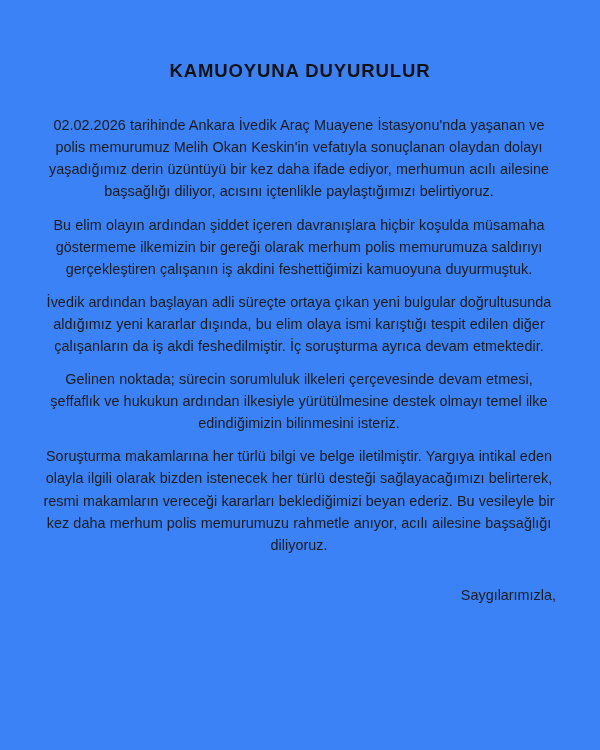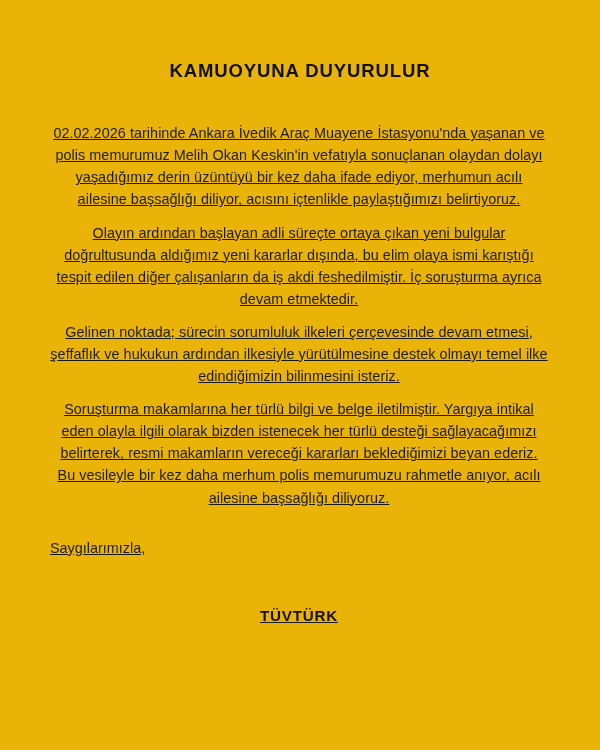--- a/index.html
+++ b/index.html
@@ -14,58 +14,57 @@
     font-family: "Liberation Sans", "DejaVu Sans", sans-serif;
     color: #1a1a1a;
     overflow: hidden;
   }
 
   .statement-sheet {
     width: 600px;
     height: 750px;
     box-sizing: border-box;
     padding: 0;
-    background: #eab308;
+    background: #3b82f6;
     position: relative;
   }
 
   .statement-title {
     text-align: center;
     font-size: 18.5px;
     font-weight: bold;
     letter-spacing: 0.9px;
     color: #111111;
     margin: 0;
     padding-top: 59px;
     line-height: 1.25;
   }
 
   .statement-body {
-    margin: 16px;
+    margin: 8px;
     padding: 0 36px 0 34px;
     padding-top: 24px;
-    text-decoration: underline;
   }
 
   .statement-paragraph {
     text-align: center;
     font-size: 14.4px;
     line-height: 22.1px;
     color: #1c1c1c;
     margin: 0 0 11px 0;
     letter-spacing: 0.04px;
     word-spacing: 0.1px;
   }
 
   .statement-paragraph:last-child {
     margin-bottom: 0;
   }
 
   .closing-line {
-    text-align: left;
+    text-align: right;
     font-size: 14.4px;
     line-height: 22.1px;
     color: #1c1c1c;
     margin: 0;
     padding-top: 17px;
   }
 
   .signature-line {
     text-align: center;
     font-size: 15.2px;
@@ -81,25 +80,25 @@
 
 <div class="statement-sheet">
 
   <h1 class="statement-title">KAMUOYUNA DUYURULUR</h1>
 
   <div class="statement-body">
 
     <p class="statement-paragraph">02.02.2026 tarihinde Ankara İvedik Araç Muayene İstasyonu'nda yaşanan ve polis memurumuz Melih Okan Keskin'in vefatıyla sonuçlanan olaydan dolayı yaşadığımız derin üzüntüyü bir kez daha ifade ediyor, merhumun acılı ailesine başsağlığı diliyor, acısını içtenlikle paylaştığımızı belirtiyoruz.</p>
 
 
+    <p class="statement-paragraph">Bu elim olayın ardından şiddet içeren davranışlara hiçbir koşulda müsamaha göstermeme ilkemizin bir gereği olarak merhum polis memurumuza saldırıyı gerçekleştiren çalışanın iş akdini feshettiğimizi kamuoyuna duyurmuştuk.</p>
 
-    <p class="statement-paragraph">Olayın ardından başlayan adli süreçte ortaya çıkan yeni bulgular doğrultusunda aldığımız yeni kararlar dışında, bu elim olaya ismi karıştığı tespit edilen diğer çalışanların da iş akdi feshedilmiştir. İç soruşturma ayrıca devam etmektedir.</p>
+    <p class="statement-paragraph">İvedik ardından başlayan adli süreçte ortaya çıkan yeni bulgular doğrultusunda aldığımız yeni kararlar dışında, bu elim olaya ismi karıştığı tespit edilen diğer çalışanların da iş akdi feshedilmiştir. İç soruşturma ayrıca devam etmektedir.</p>
 
     <p class="statement-paragraph">Gelinen noktada; sürecin sorumluluk ilkeleri çerçevesinde devam etmesi, şeffaflık ve hukukun ardından ilkesiyle yürütülmesine destek olmayı temel ilke edindiğimizin bilinmesini isteriz.</p>
 
     <p class="statement-paragraph">Soruşturma makamlarına her türlü bilgi ve belge iletilmiştir. Yargıya intikal eden olayla ilgili olarak bizden istenecek her türlü desteği sağlayacağımızı belirterek, resmi makamların vereceği kararları beklediğimizi beyan ederiz. Bu vesileyle bir kez daha merhum polis memurumuzu rahmetle anıyor, acılı ailesine başsağlığı diliyoruz.</p>
 
     <p class="closing-line">Saygılarımızla,</p>
 
-    <p class="signature-line">TÜVTÜRK</p>
 
   </div>
 </div>
 
 </body></html>

